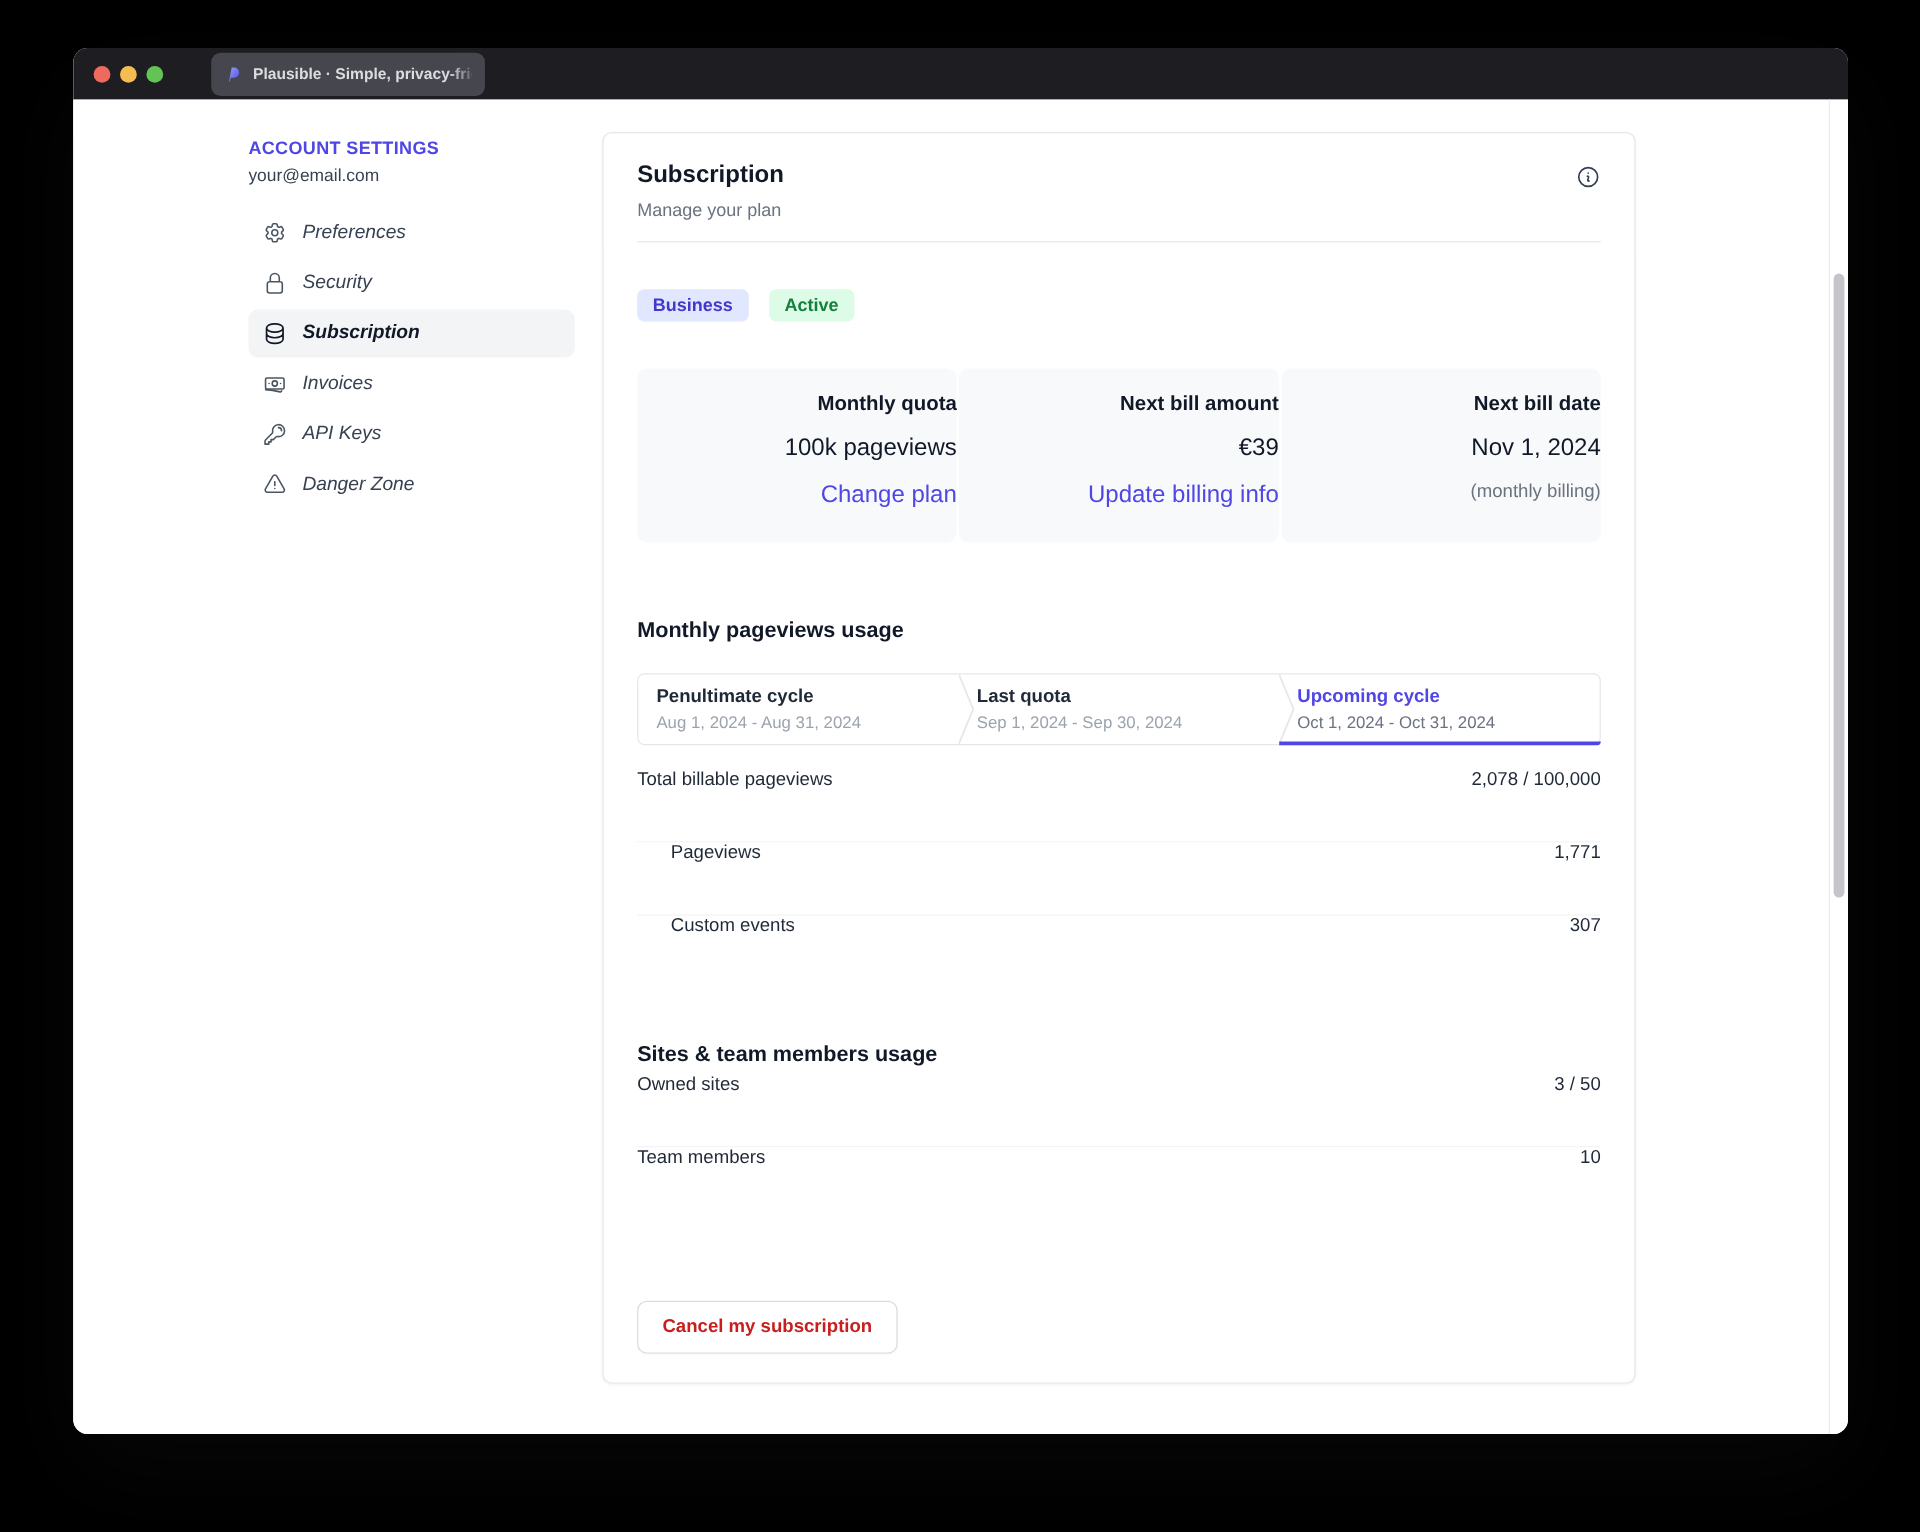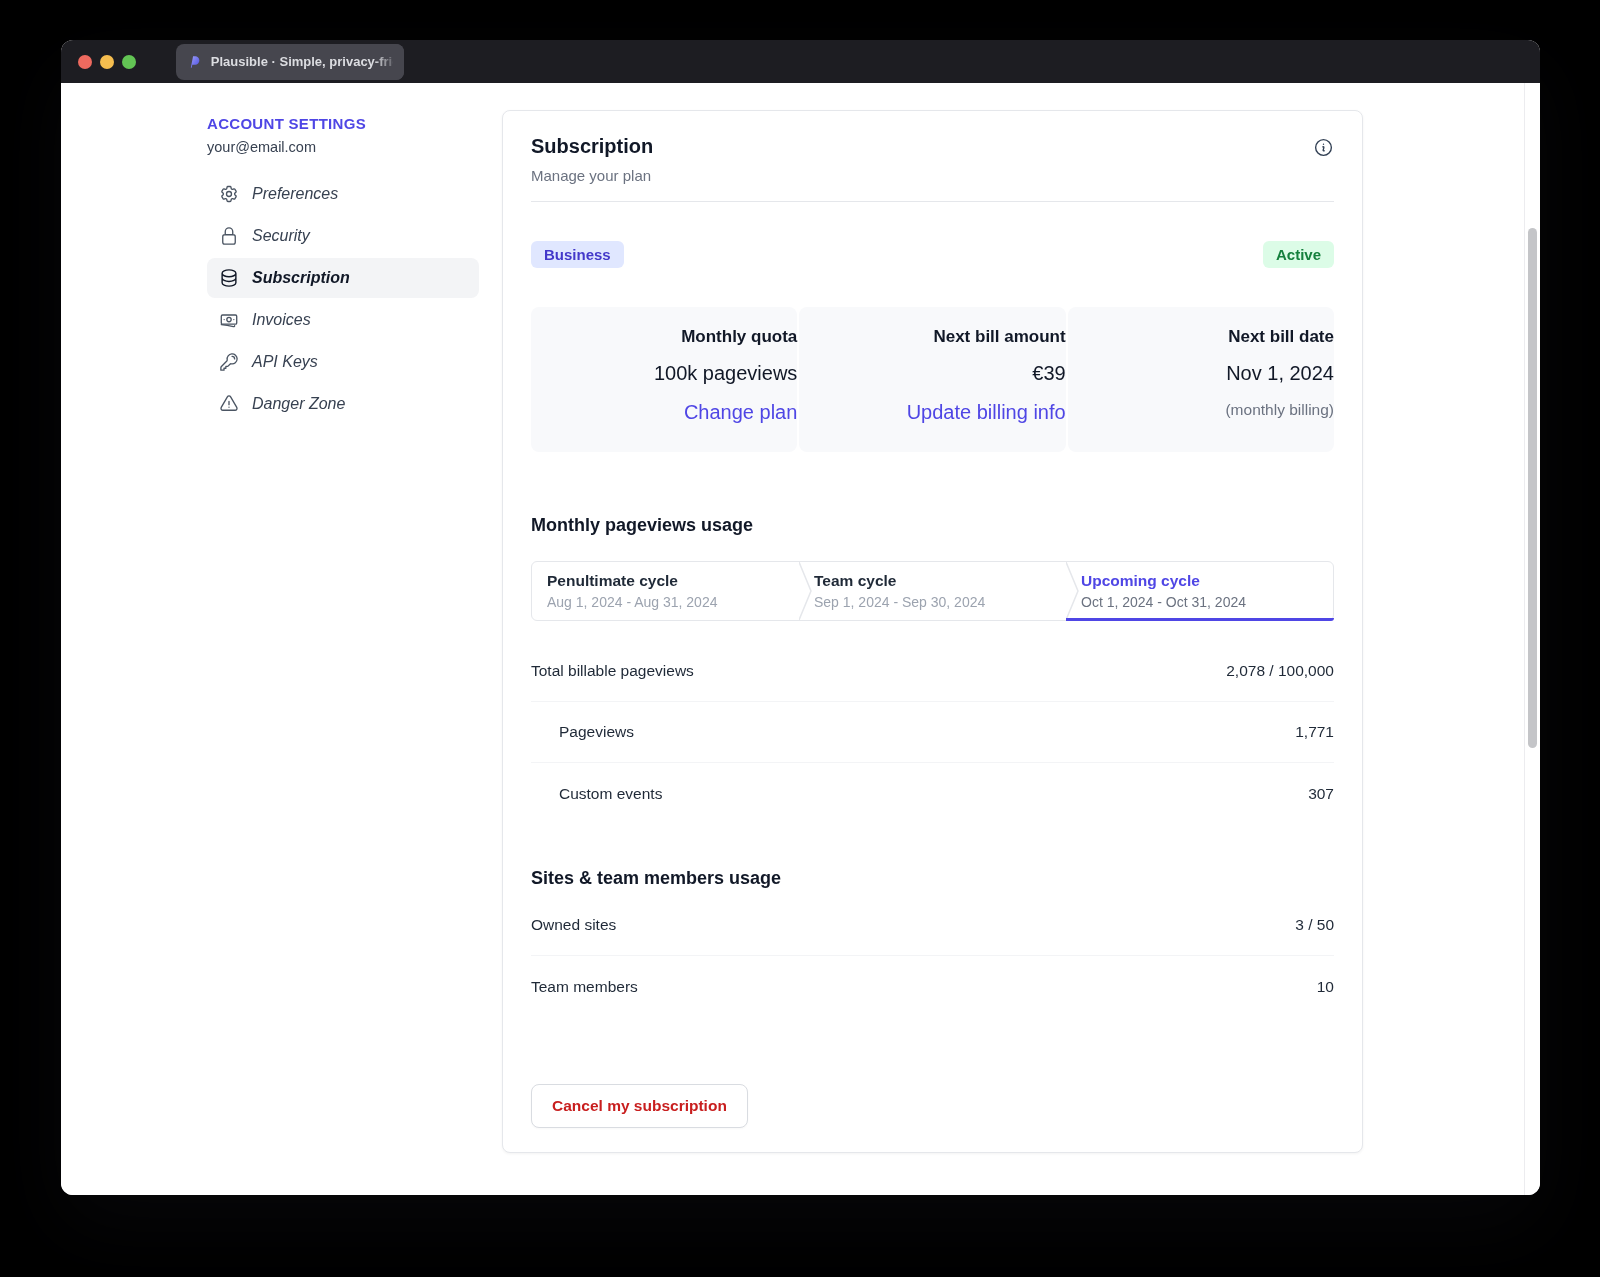--- a/index.html
+++ b/index.html
@@ -37,21 +37,21 @@
   .card { margin-left:23px; margin-top:27px; width:861px; height:1043px; background:#fff;
     border:1px solid #e5e7eb; border-radius:8px; padding:24px 28px 0;
     box-shadow:0 1px 3px rgba(0,0,0,.05); }
   .card-head { display:flex; justify-content:space-between; align-items:flex-start; }
   .card-title { font-size:20px; font-weight:700; color:#111827; }
   .card-sub { font-size:15px; color:#6b7280; margin-top:9px; }
   .info-btn { background:none; border:none; cursor:pointer; padding:0; margin-top:2px; }
   .info-btn svg { width:21px; height:21px; stroke:#334155; }
   .head-divider { border-bottom:1px solid #e5e7eb; margin:17px -0px 0; }
 
-  .badges { margin-top:39px; display:flex; justify-content:space-between; gap:17px; }
+  .badges { margin-top:39px; display:flex; justify-content:flex-start; gap:17px; }
   .badge { font-size:15px; font-weight:600; padding:5px 13px; border-radius:6px; }
   .badge.plan { background:#e0e7ff; color:#4338ca; }
   .badge.status { background:#dcfce7; color:#15803d; }
 
   .stats { margin-top:39px; display:grid; grid-template-columns:1fr 1fr 1fr; gap:2px; }
   .stat { background:#f8f9fb; height:145px; text-align:right; padding-top:20px; border-radius:8px; }
   .stat-title { font-size:17px; font-weight:700; color:#111827; }
   .stat-value { font-size:20px; color:#111827; margin-top:15px; }
   .stat-link { display:inline-block; font-size:20px; color:#4f46e5; margin-top:16px; cursor:pointer; text-decoration:none; }
   .stat-note { display:inline-block; font-size:15.5px; color:#6b7280; margin-top:16px; }
@@ -65,21 +65,21 @@
   .ct-label { font-size:15.5px; font-weight:600; color:#1f2937; }
   .ct-range { font-size:14px; color:#9ca3af; margin-top:4px; }
   .cycle-tab.active .ct-label { color:#4f46e5; }
   .cycle-tab.active .ct-range { color:#6b7280; }
   .cycle-tab.active::after { content:""; position:absolute; left:0; right:-1px; bottom:-1px; height:3px;
     background:#4f46e5; border-bottom-right-radius:5px; }
   .chev { position:absolute; left:0; top:0; height:58px; width:13px; pointer-events:none; }
 
   .rows { margin-top:20px; }
   .rows.tight { margin-top:6px; }
-  .row { display:flex; justify-content:space-between; align-items:center; height:61px;
+  .row { display:flex; justify-content:space-between; align-items:flex-start; height:61px;
     border-bottom:1px solid #f3f4f6; font-size:15.5px; color:#1f2937; }
   .row:last-child { border-bottom:none; }
   .row.indent { padding-left:28px; }
   .row-val { color:#1f2937; }
 
   .cancel-btn { margin-top:67px; font-family:"Liberation Sans", sans-serif; font-size:15.5px; font-weight:600;
     color:#c81e1e; background:#fff; border:1px solid #d9dce1; border-radius:8px;
     padding:12px 20px; cursor:pointer; box-shadow:0 1px 2px rgba(0,0,0,.03); }
 
   
@@ -202,21 +202,21 @@
 
       <div class="tabstrip">
         <div class="cycle-tab">
           <div class="ct-label">Penultimate cycle</div>
           <div class="ct-range">Aug 1, 2024 - Aug 31, 2024</div>
         </div>
         <div class="cycle-tab">
           <svg class="chev" viewBox="0 0 13 58" fill="none">
               <polyline points="0,0 12,29 0,58" stroke="#e5e7eb" stroke-width="1.5"></polyline>
             </svg>
-          <div class="ct-label">Team cycle</div>
+          <div class="ct-label">Last quota</div>
           <div class="ct-range">Sep 1, 2024 - Sep 30, 2024</div>
         </div>
         <div class="cycle-tab active">
           <svg class="chev" viewBox="0 0 13 58" fill="none">
               <polyline points="0,0 12,29 0,58" stroke="#e5e7eb" stroke-width="1.5"></polyline>
             </svg>
           <div class="ct-label">Upcoming cycle</div>
           <div class="ct-range">Oct 1, 2024 - Oct 31, 2024</div>
         </div>
       </div>

